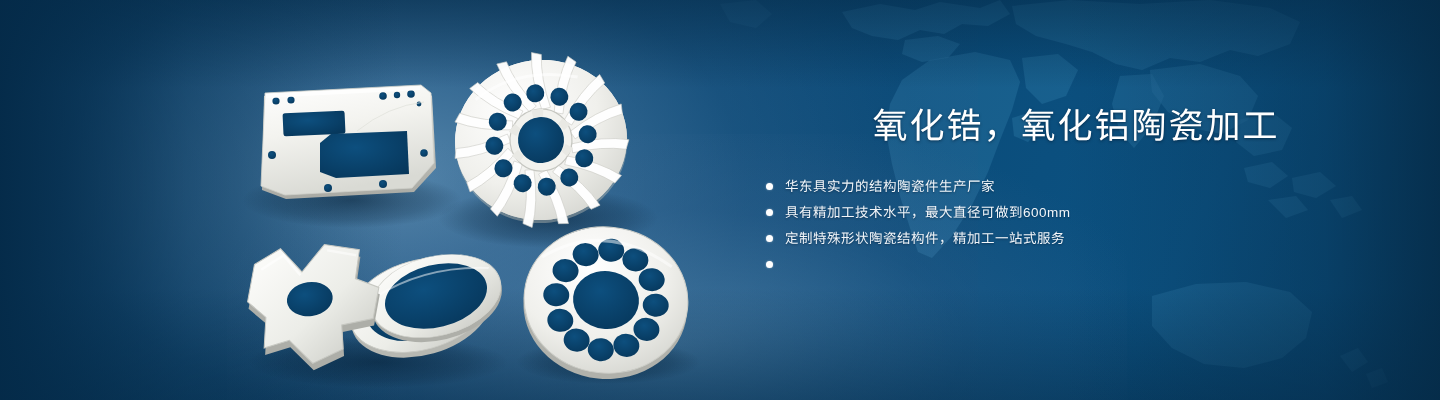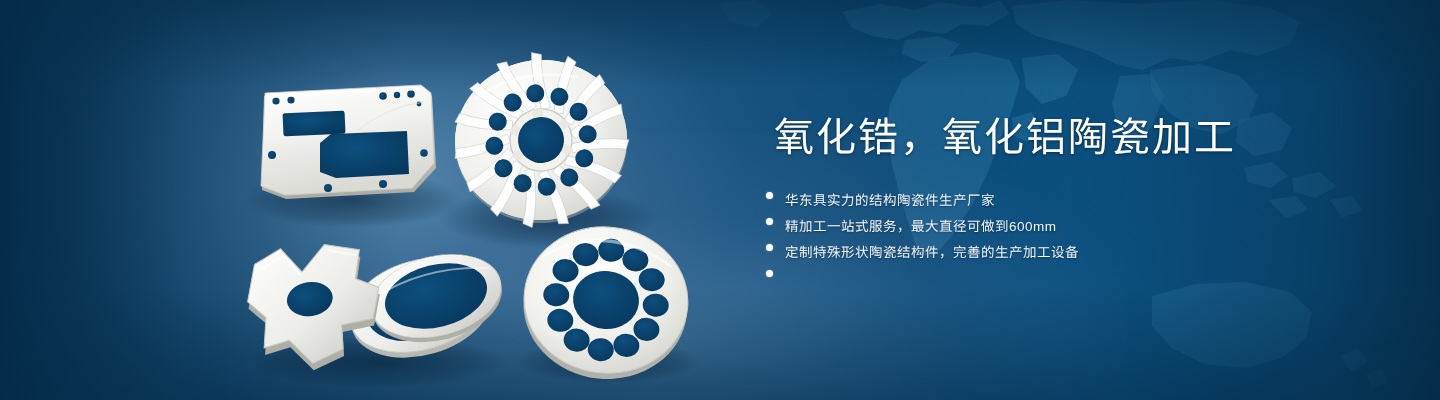--- a/index.html
+++ b/index.html
@@ -74,37 +74,38 @@
   .products svg { display: block; width: 100%; height: 100%; }
 
   
   .copy {
     position: absolute;
     left: 766px;
     top: 104px;
     width: 620px;
   }
   .headline {
-    margin: 8px;
-    font-size: 40px;
+    margin: 0;
+    font-size: 35px;
     font-weight: normal;
     letter-spacing: 2.0px;
     color: #ffffff;
     line-height: 1.25;
     text-shadow: 0 1px 3px rgba(0,20,40,0.55);
     white-space: nowrap;
+    text-align: center;
   }
   .bullets {
     list-style: none;
     margin: 30px 0 0 0;
     padding: 0;
   }
   .bullet {
     display: flex;
-    align-items: flex-start;
+    align-items: center;
     margin-bottom: 9px;
     height: 17px;
   }
   .dot {
     flex: 0 0 auto;
     width: 7px;
     height: 7px;
     border-radius: 50%;
     background: #ffffff;
     margin-right: 12px;
@@ -373,25 +374,25 @@
   <div class="copy">
     <h1 class="headline">氧化锆，氧化铝陶瓷加工</h1>
 
     <ul class="bullets">
       <li class="bullet">
         <span class="dot"></span>
         <span class="bullet-text">华东具实力的结构陶瓷件生产厂家</span>
       </li>
       <li class="bullet">
         <span class="dot"></span>
-        <span class="bullet-text">精加工一站式服务，最大直径可做到600mm</span>
+        <span class="bullet-text">具有精加工技术水平，最大直径可做到600mm</span>
       </li>
       <li class="bullet">
         <span class="dot"></span>
-        <span class="bullet-text">定制特殊形状陶瓷结构件，完善的生产加工设备</span>
+        <span class="bullet-text">定制特殊形状陶瓷结构件，精加工一站式服务</span>
       </li>
       <li class="bullet">
         <span class="dot"></span>
       </li>
     </ul>
   </div>
 
 </div>
 
 </body></html>

